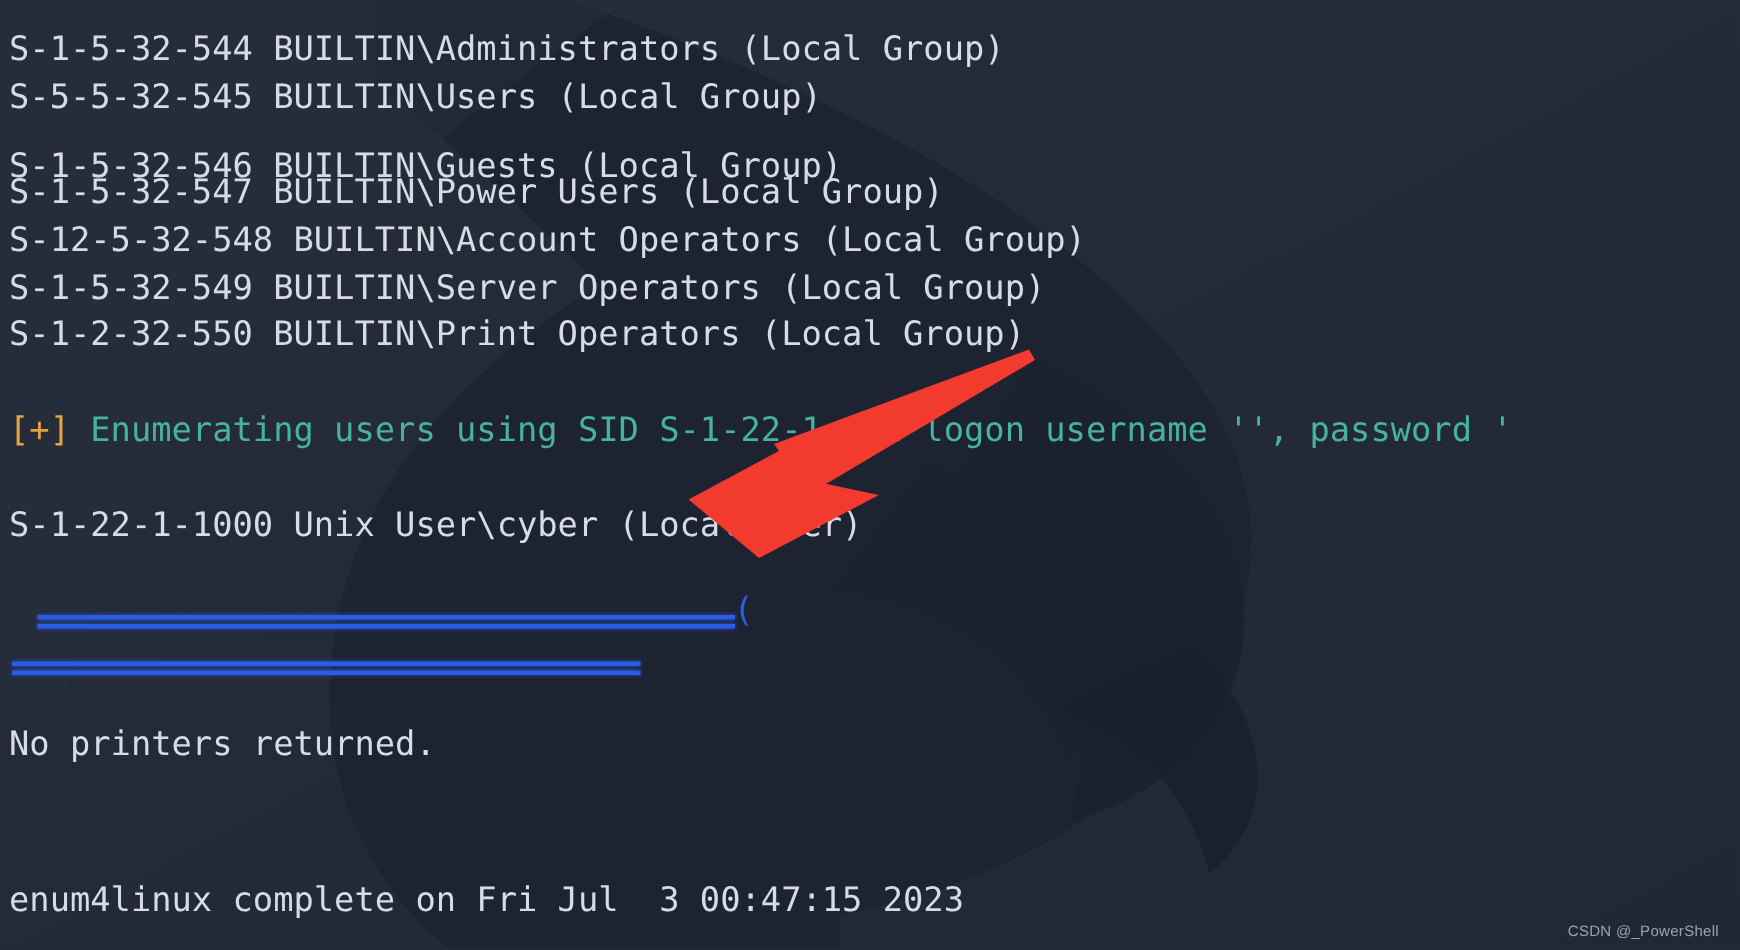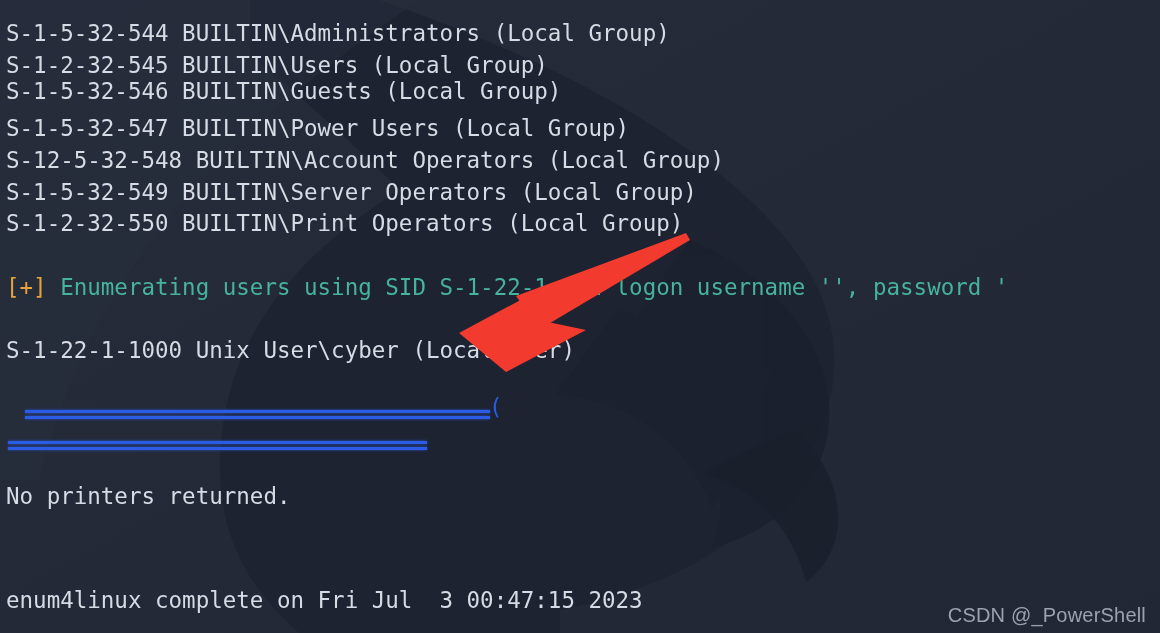--- a/index.html
+++ b/index.html
@@ -89,21 +89,21 @@
   }
 
   
   #watermark {
     position: absolute;
     right: 14px;
     bottom: 6px;
     z-index: 4;
     color: #9aa3b2;
     font-family: "Liberation Sans", sans-serif;
-    font-size: 20px;
+    font-size: 10px;
     letter-spacing: 0.2px;
     white-space: pre;
   }
 </style>
 </head>
 <body>
 
 <div id="screen">
 
   <svg id="wallpaper" viewBox="0 0 1160 633" preserveAspectRatio="none" aria-hidden="true">
@@ -163,22 +163,22 @@
     <g fill="#262d3c" opacity="0.55">
       <path d="M 0 0 L 420 0 C 330 60, 230 140, 160 230 C 100 308, 60 396, 40 480 L 0 480 Z"></path>
     </g>
 
     <g fill="#20architecture" opacity="0"></g>
   </svg>
 
   <div id="term">
 
     <div class="row c-white" style="top:18px">S-1-5-32-544 BUILTIN\Administrators (Local Group)</div>
-    <div class="row c-white" style="top:50px">S-1-2-32-545 BUILTIN\Users (Local Group)</div>
-    <div class="row c-white" style="top:76px">S-1-5-32-546 BUILTIN\Guests (Local Group)</div>
+    <div class="row c-white" style="top:50px">S-5-5-32-545 BUILTIN\Users (Local Group)</div>
+    <div class="row c-white" style="top:96px">S-1-5-32-546 BUILTIN\Guests (Local Group)</div>
     <div class="row c-white" style="top:113px">S-1-5-32-547 BUILTIN\Power Users (Local Group)</div>
     <div class="row c-white" style="top:145px">S-12-5-32-548 BUILTIN\Account Operators (Local Group)</div>
     <div class="row c-white" style="top:177px">S-1-5-32-549 BUILTIN\Server Operators (Local Group)</div>
     <div class="row c-white" style="top:208px">S-1-2-32-550 BUILTIN\Print Operators (Local Group)</div>
 
     <div class="row" style="top:272px"><span class="c-orange">[+]</span><span class="c-teal"> Enumerating users using SID S-1-22-1 and logon username '', password '</span></div>
 
     <div class="row c-white" style="top:335px">S-1-22-1-1000 Unix User\cyber (Local User)</div>
 
     <div class="banner-wrap" style="top:398px; left:0; width:1160px;">

